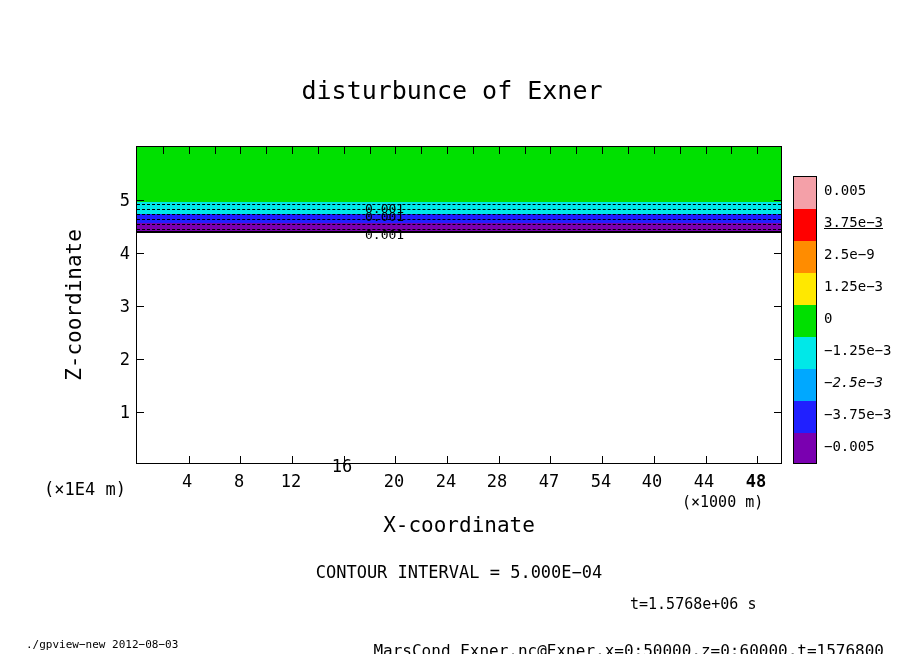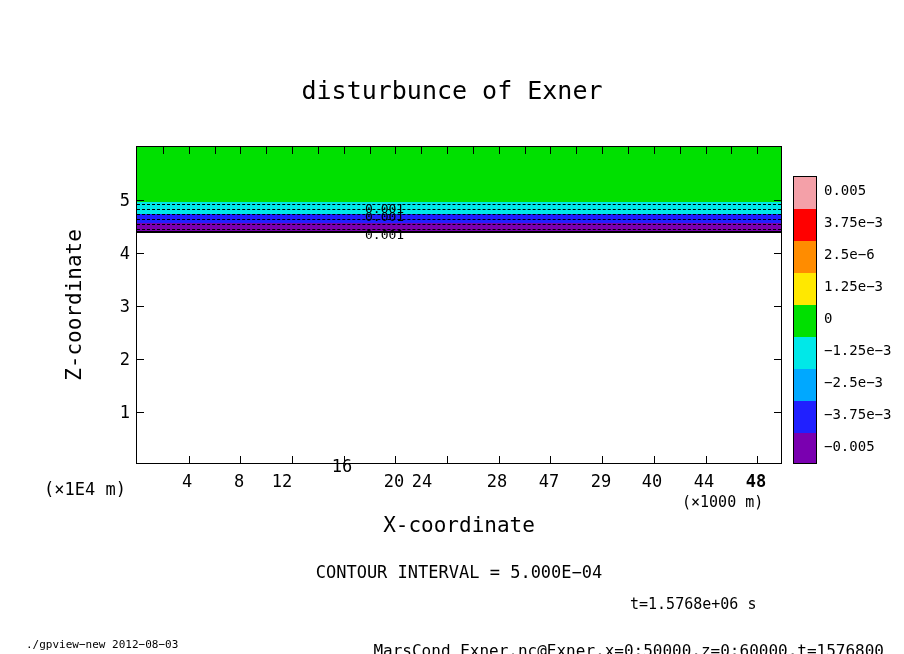--- a/index.html
+++ b/index.html
@@ -158,27 +158,27 @@
   <div class="tick-l" style="top:53px;"></div>
   <div class="tick-r" style="top:265px;"></div>
   <div class="tick-r" style="top:212px;"></div>
   <div class="tick-r" style="top:159px;"></div>
   <div class="tick-r" style="top:106px;"></div>
   <div class="tick-r" style="top:53px;"></div>
 </div>
 
 <div class="xlab abs" style="left:167px;top:471px;">4</div>
 <div class="xlab abs" style="left:219px;top:471px;">8</div>
-<div class="xlab abs" style="left:262px;top:471px;">12</div>
+<div class="xlab abs" style="left:271px;top:471px;">12</div>
 <div class="xlab abs" style="left:322px;top:456px;">16</div>
 <div class="xlab abs" style="left:374px;top:471px;">20</div>
-<div class="xlab abs" style="left:402px;top:471px;">24</div>
+<div class="xlab abs" style="left:426px;top:471px;">24</div>
 <div class="xlab abs" style="left:477px;top:471px;">28</div>
 <div class="xlab abs" style="left:529px;top:471px;">47</div>
-<div class="xlab abs" style="left:581px;top:471px;">29</div>
+<div class="xlab abs" style="left:581px;top:471px;">54</div>
 <div class="xlab abs" style="left:632px;top:471px;">40</div>
 <div class="xlab abs" style="left:684px;top:471px;">44</div>
 <div class="xlab abs" style="left:736px;top:471px;font-weight:bold;">48</div>
 
 <div class="ylab abs" style="left:100px;top:402px;">1</div>
 <div class="ylab abs" style="left:100px;top:349px;">2</div>
 <div class="ylab abs" style="left:100px;top:296px;">3</div>
 <div class="ylab abs" style="left:100px;top:243px;">4</div>
 <div class="ylab abs" style="left:100px;top:190px;">5</div>
 
@@ -199,20 +199,20 @@
   <div class="cell" style="height:32px;background:#ff8c00;"></div>
   <div class="cell" style="height:32px;background:#ffe800;"></div>
   <div class="cell" style="height:32px;background:#00e000;"></div>
   <div class="cell" style="height:32px;background:#00e8e8;"></div>
   <div class="cell" style="height:32px;background:#00a8ff;"></div>
   <div class="cell" style="height:32px;background:#2020ff;"></div>
   <div class="cell" style="height:32px;background:#7a00b0;"></div>
 </div>
 
 <div class="cb-label abs" style="top:182px;">0.005</div>
-<div class="cb-label abs" style="top:214px;">3.75e−3</div>
-<div class="cb-label abs" style="top:246px;">2.5e−6</div>
+<div class="cb-label abs" style="top:214px;text-decoration:underline;">3.75e−3</div>
+<div class="cb-label abs" style="top:246px;">2.5e−9</div>
 <div class="cb-label abs" style="top:278px;">1.25e−3</div>
 <div class="cb-label abs" style="top:310px;">0</div>
 <div class="cb-label abs" style="top:342px;">−1.25e−3</div>
-<div class="cb-label abs" style="top:374px;">−2.5e−3</div>
+<div class="cb-label abs" style="top:374px;font-style:italic;">−2.5e−3</div>
 <div class="cb-label abs" style="top:406px;">−3.75e−3</div>
 <div class="cb-label abs" style="top:438px;">−0.005</div>
 
 </body></html>

